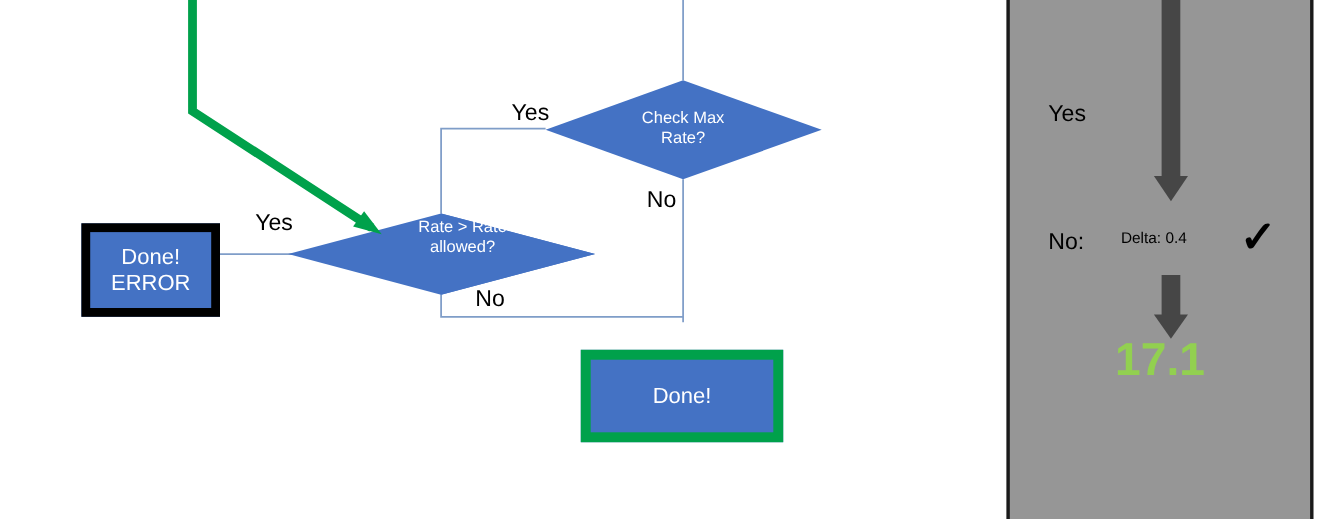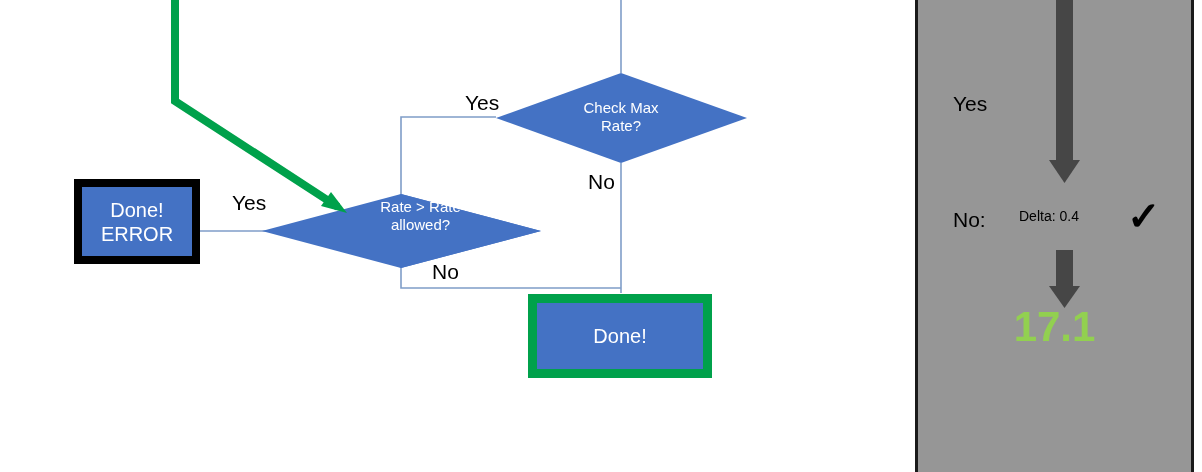--- a/index.html
+++ b/index.html
@@ -55,20 +55,21 @@
     position: absolute;
     box-sizing: border-box;
     background: #4472C4;
     display: flex;
     align-items: center;
     justify-content: center;
     text-align: center;
     color: #ffffff;
     line-height: 1.2;
     white-space: pre-line;
+    margin-top: 24px;
   }
   #node-done-error {
     left: 74px; top: 179px;
     width: 126px; height: 85px;
     border: 8px solid #000000;
     font-size: 20px;
   }
   #node-done {
     left: 528px; top: 294px;
     width: 184px; height: 84px;

